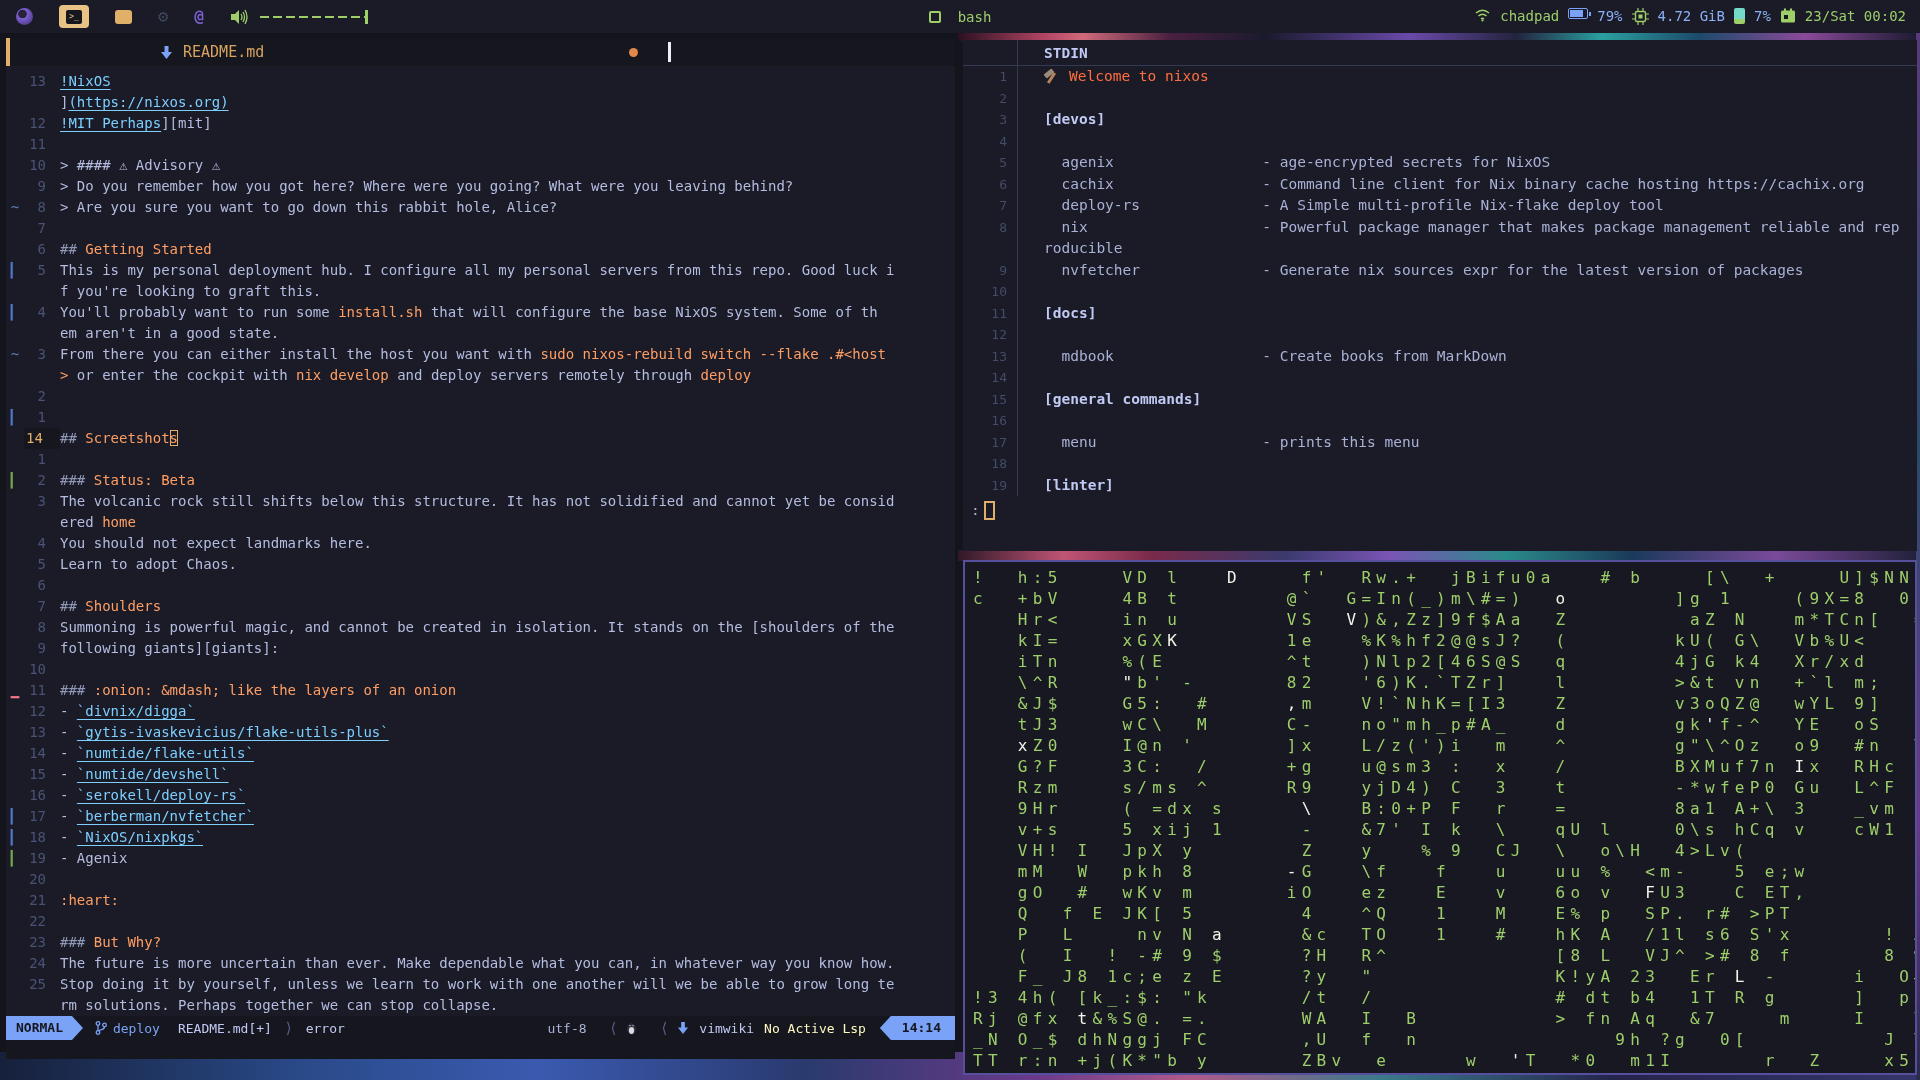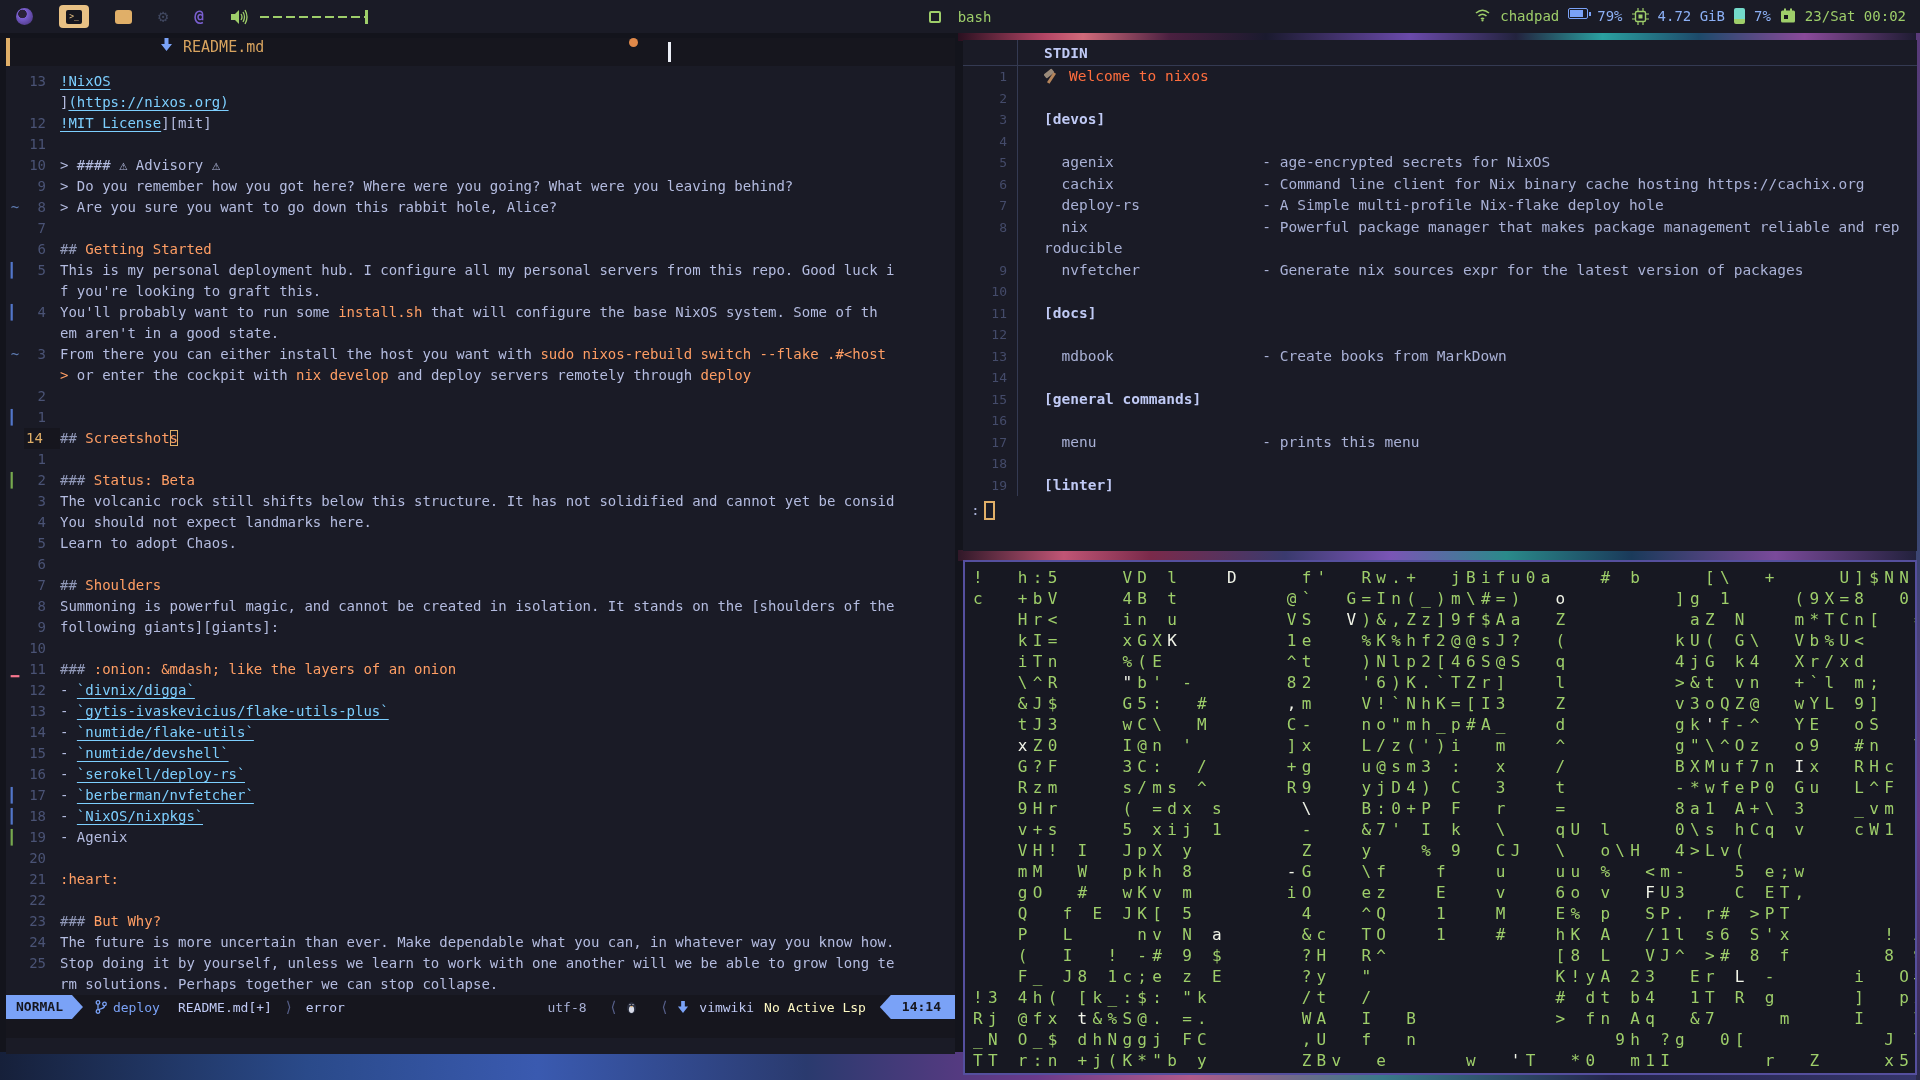--- a/index.html
+++ b/index.html
@@ -40,21 +40,21 @@
   .batt{position:relative;width:20px;height:11px;border:1.5px solid #7aa2f7;border-radius:2px}
   .batt::before{content:"";position:absolute;left:1px;top:1px;bottom:1px;width:70%;background:#7aa2f7}
   .batt::after{content:"";position:absolute;right:-4px;top:2.5px;width:2px;height:4px;background:#7aa2f7}
   .ram-icon{width:11px;height:16px;border-radius:2px;background:linear-gradient(180deg,#73daca 0 70%,#9ece6a 70%);}
   svg.ticon{display:block}
 
   
   #editor{position:absolute;left:6px;top:38px;width:949px;height:1016px;background:#1a1b26;z-index:4}
   #tabbar{height:28px;background:#16161e;display:flex;align-items:center}
   .tab-accent{width:4px;height:28px;background:#e0af68}
-  .tab{display:flex;width:478px;margin-left:150px;height:28px}
+  .tab{display:flex;align-items:center;width:478px;margin-left:150px;height:28px}
   .tab-name{color:#d7a35f;font-size:15px;margin-left:10px}
   .tab-dot{margin-left:auto;width:9px;height:9px;border-radius:50%;background:#e0894a}
   .tab-cursor{width:3px;height:20px;background:#eceff7;margin-left:30px}
   #buffer{padding-top:5px}
   .erow{display:flex;height:21px;line-height:21px;font-size:14px;white-space:pre}
   .esign{width:18px;text-align:center;flex:none}
   .sg-tilde{color:#5d7ab0}
   .sg-bar-blue{color:#5276c9}
   .sg-bar-green{color:#76a94e}
   .sg-chg-red{color:#f7768e;font-weight:bold}
@@ -169,39 +169,40 @@
         <polygon points="4.5,0 8.5,0 8.5,6 12,6 6.5,13 1,6 4.5,6" fill="#7aa2f7"></polygon>
       </svg>
       <span class="tab-name">README.md</span>
       <span class="tab-dot"></span>
     </span>
     <span class="tab-cursor"></span>
   </div>
   <div id="buffer">
       <div class="erow"><span class="esign"> </span><span class="enum">13</span><span class="etext"><span class="seg-l">!NixOS</span></span></div>
       <div class="erow"><span class="esign"> </span><span class="enum"></span><span class="etext"><span class="seg-t">]</span><span class="seg-l">(https://nixos.org)</span></span></div>
-      <div class="erow"><span class="esign"> </span><span class="enum">12</span><span class="etext"><span class="seg-l">!MIT License</span><span class="seg-t">][mit]</span></span></div>
+      <div class="erow"><span class="esign"> </span><span class="enum">12</span><span class="etext"><span class="seg-l">!MIT Perhaps</span><span class="seg-t">][mit]</span></span></div>
       <div class="erow"><span class="esign"> </span><span class="enum">11</span><span class="etext"></span></div>
       <div class="erow"><span class="esign"> </span><span class="enum">10</span><span class="etext"><span class="seg-t">&gt; #### ⚠ Advisory ⚠</span></span></div>
       <div class="erow"><span class="esign"> </span><span class="enum">9</span><span class="etext"><span class="seg-t">&gt; Do you remember how you got here? Where were you going? What were you leaving behind?</span></span></div>
       <div class="erow"><span class="esign sg-tilde">~</span><span class="enum">8</span><span class="etext"><span class="seg-t">&gt; Are you sure you want to go down this rabbit hole, Alice?</span></span></div>
       <div class="erow"><span class="esign"> </span><span class="enum">7</span><span class="etext"></span></div>
       <div class="erow"><span class="esign"> </span><span class="enum">6</span><span class="etext"><span class="seg-g">## </span><span class="seg-h">Getting Started</span></span></div>
       <div class="erow"><span class="esign sg-bar-blue">▎</span><span class="enum">5</span><span class="etext"><span class="seg-t">This is my personal deployment hub. I configure all my personal servers from this repo. Good luck i</span></span></div>
       <div class="erow"><span class="esign"> </span><span class="enum"></span><span class="etext"><span class="seg-t">f you're looking to graft this.</span></span></div>
       <div class="erow"><span class="esign sg-bar-blue">▎</span><span class="enum">4</span><span class="etext"><span class="seg-t">You'll probably want to run some </span><span class="seg-c">install.sh</span><span class="seg-t"> that will configure the base NixOS system. Some of th</span></span></div>
       <div class="erow"><span class="esign"> </span><span class="enum"></span><span class="etext"><span class="seg-t">em aren't in a good state.</span></span></div>
       <div class="erow"><span class="esign sg-tilde">~</span><span class="enum">3</span><span class="etext"><span class="seg-t">From there you can either install the host you want with </span><span class="seg-c">sudo nixos-rebuild switch --flake .#&lt;host</span></span></div>
       <div class="erow"><span class="esign"> </span><span class="enum"></span><span class="etext"><span class="seg-c">&gt;</span><span class="seg-t"> or enter the cockpit with </span><span class="seg-c">nix develop</span><span class="seg-t"> and deploy servers remotely through </span><span class="seg-c">deploy</span></span></div>
       <div class="erow"><span class="esign"> </span><span class="enum">2</span><span class="etext"></span></div>
       <div class="erow"><span class="esign sg-bar-blue">▎</span><span class="enum">1</span><span class="etext"></span></div>
       <div class="erow cur"><span class="esign"> </span><span class="enum">14</span><span class="etext"><span class="seg-g">## </span><span class="seg-h">Screetshot</span><span class="seg-k">s</span></span></div>
       <div class="erow"><span class="esign"> </span><span class="enum">1</span><span class="etext"></span></div>
       <div class="erow"><span class="esign sg-bar-green">▎</span><span class="enum">2</span><span class="etext"><span class="seg-g">### </span><span class="seg-h">Status: Beta</span></span></div>
       <div class="erow"><span class="esign"> </span><span class="enum">3</span><span class="etext"><span class="seg-t">The volcanic rock still shifts below this structure. It has not solidified and cannot yet be consid</span></span></div>
+      <div class="erow"><span class="esign"> </span><span class="enum"></span><span class="etext"><span class="seg-t">ered </span><span class="seg-c">home</span></span></div>
       <div class="erow"><span class="esign"> </span><span class="enum">4</span><span class="etext"><span class="seg-t">You should not expect landmarks here.</span></span></div>
       <div class="erow"><span class="esign"> </span><span class="enum">5</span><span class="etext"><span class="seg-t">Learn to adopt Chaos.</span></span></div>
       <div class="erow"><span class="esign"> </span><span class="enum">6</span><span class="etext"></span></div>
       <div class="erow"><span class="esign"> </span><span class="enum">7</span><span class="etext"><span class="seg-g">## </span><span class="seg-h">Shoulders</span></span></div>
       <div class="erow"><span class="esign"> </span><span class="enum">8</span><span class="etext"><span class="seg-t">Summoning is powerful magic, and cannot be created in isolation. It stands on the [shoulders of the</span></span></div>
       <div class="erow"><span class="esign"> </span><span class="enum">9</span><span class="etext"><span class="seg-t">following giants][giants]:</span></span></div>
       <div class="erow"><span class="esign"> </span><span class="enum">10</span><span class="etext"></span></div>
       <div class="erow"><span class="esign sg-chg-red">▁</span><span class="enum">11</span><span class="etext"><span class="seg-g">### </span><span class="seg-h">:onion: &amp;mdash; like the layers of an onion</span></span></div>
       <div class="erow"><span class="esign"> </span><span class="enum">12</span><span class="etext"><span class="seg-t">- </span><span class="seg-l">`divnix/digga`</span></span></div>
       <div class="erow"><span class="esign"> </span><span class="enum">13</span><span class="etext"><span class="seg-t">- </span><span class="seg-l">`gytis-ivaskevicius/flake-utils-plus`</span></span></div>
@@ -261,21 +262,21 @@
     <span class="pdiv"></span>
     <span class="ptitle">STDIN</span>
   </div>
   <div id="pager-body">
       <div class="prow"><span class="pnum">1</span><span class="pdiv"></span><span class="ptext welcome"><span class="hammer"></span><span>Welcome to nixos</span></span></div>
       <div class="prow"><span class="pnum">2</span><span class="pdiv"></span><span class="ptext"></span></div>
       <div class="prow"><span class="pnum">3</span><span class="pdiv"></span><span class="ptext section">[devos]</span></div>
       <div class="prow"><span class="pnum">4</span><span class="pdiv"></span><span class="ptext"></span></div>
       <div class="prow"><span class="pnum">5</span><span class="pdiv"></span><span class="ptext">  agenix                 - age-encrypted secrets for NixOS</span></div>
       <div class="prow"><span class="pnum">6</span><span class="pdiv"></span><span class="ptext">  cachix                 - Command line client for Nix binary cache hosting https://cachix.org</span></div>
-      <div class="prow"><span class="pnum">7</span><span class="pdiv"></span><span class="ptext">  deploy-rs              - A Simple multi-profile Nix-flake deploy hole</span></div>
+      <div class="prow"><span class="pnum">7</span><span class="pdiv"></span><span class="ptext">  deploy-rs              - A Simple multi-profile Nix-flake deploy tool</span></div>
       <div class="prow"><span class="pnum">8</span><span class="pdiv"></span><span class="ptext">  nix                    - Powerful package manager that makes package management reliable and rep</span></div>
       <div class="prow"><span class="pnum"></span><span class="pdiv"></span><span class="ptext">roducible</span></div>
       <div class="prow"><span class="pnum">9</span><span class="pdiv"></span><span class="ptext">  nvfetcher              - Generate nix sources expr for the latest version of packages</span></div>
       <div class="prow"><span class="pnum">10</span><span class="pdiv"></span><span class="ptext"></span></div>
       <div class="prow"><span class="pnum">11</span><span class="pdiv"></span><span class="ptext section">[docs]</span></div>
       <div class="prow"><span class="pnum">12</span><span class="pdiv"></span><span class="ptext"></span></div>
       <div class="prow"><span class="pnum">13</span><span class="pdiv"></span><span class="ptext">  mdbook                 - Create books from MarkDown</span></div>
       <div class="prow"><span class="pnum">14</span><span class="pdiv"></span><span class="ptext"></span></div>
       <div class="prow"><span class="pnum">15</span><span class="pdiv"></span><span class="ptext section">[general commands]</span></div>
       <div class="prow"><span class="pnum">16</span><span class="pdiv"></span><span class="ptext"></span></div>

